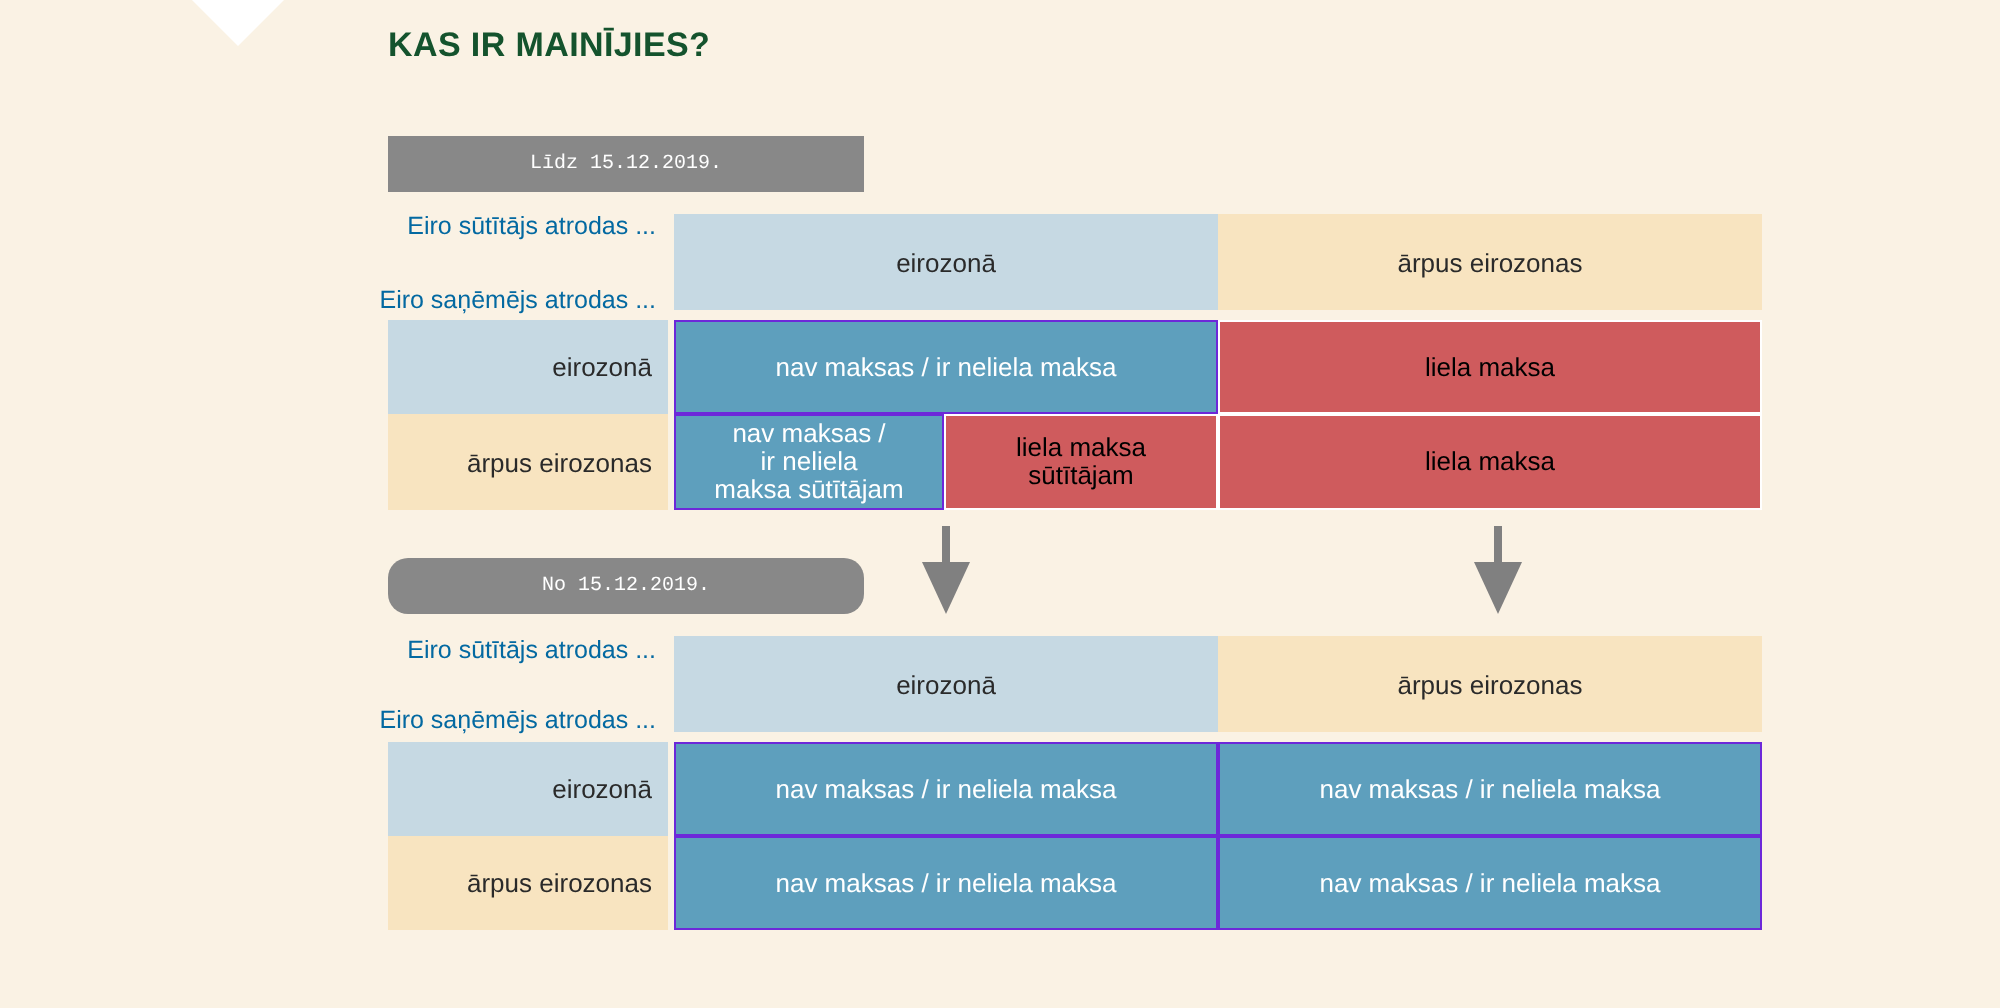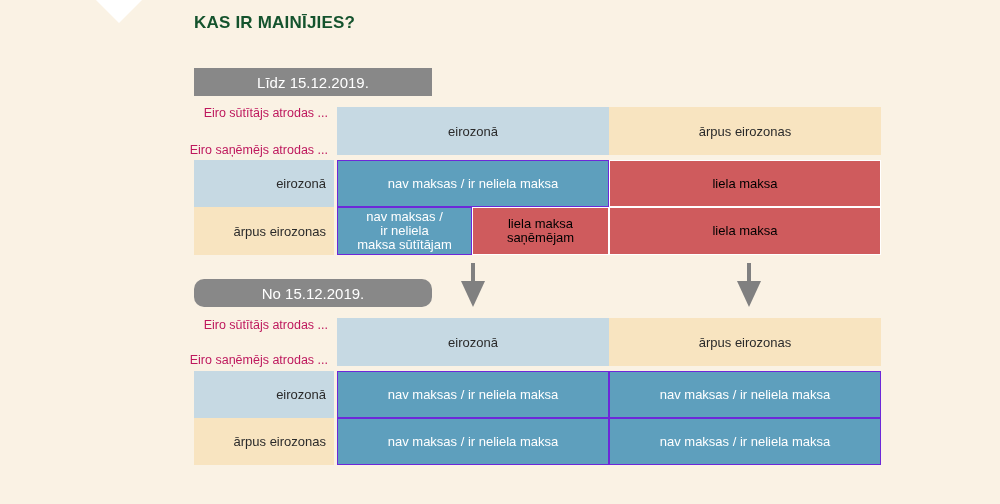--- a/index.html
+++ b/index.html
@@ -19,26 +19,26 @@
     }
     .page-title {
       position: absolute; left: 194px; top: 13px;
       font-size: 17px; font-weight: bold; letter-spacing: 0.2px;
       color: #14532d;
       font-family: "Liberation Sans", sans-serif;
     }
     .period-badge {
       position: absolute; left: 194px; width: 238px; height: 28px;
       background: #888888; color: #ffffff;
-      font-size: 15px; display: flex; align-items: center; justify-content: center;
-      font-family: Liberation Sans, sans-serif;
+      font-size: 10px; display: flex; align-items: center; justify-content: center;
+      font-family: Liberation Mono, monospace;
     }
     .axis-label {
       position: absolute; width: 140px; text-align: right;
-      font-size: 12.5px; color: #be185d;
+      font-size: 12.5px; color: #0369a1;
       font-family: "Liberation Sans", sans-serif;
       white-space: nowrap;
     }
     .block {
       position: absolute; display: flex; align-items: center; justify-content: center;
       text-align: center;
       font-family: "Liberation Sans", sans-serif;
     }
     .hdr-blue { background: #c6d9e3; color: #2a2a2a; font-size: 13px; }
     .hdr-beige { background: #f8e4c0; color: #2a2a2a; font-size: 13px; }
@@ -68,21 +68,21 @@
   <div class="block cell-low" style="left:337px; top:160px; width:272px; height:47px;">nav maksas / ir neliela maksa</div>
   <div class="block cell-high" style="left:609px; top:160px; width:272px; height:47px;">liela maksa</div>
 
   <div class="block cell-low" style="left:337px; top:207px; width:135px; height:48px; flex-direction:column;">
     <span>nav maksas /</span>
     <span>ir neliela</span>
     <span>maksa sūtītājam</span>
   </div>
   <div class="block cell-high" style="left:472px; top:207px; width:137px; height:48px; flex-direction:column;">
     <span>liela maksa</span>
-    <span>saņēmējam</span>
+    <span>sūtītājam</span>
   </div>
   <div class="block cell-high" style="left:609px; top:207px; width:272px; height:48px;">liela maksa</div>
 </div>
 
 <svg class="arrow" style="left:461px; top:263px;" viewBox="0 0 24 44">
   <rect x="10" y="0" width="4" height="22" fill="#808080"></rect>
   <polygon points="0,18 24,18 12,44" fill="#808080"></polygon>
 </svg>
 <svg class="arrow" style="left:737px; top:263px;" viewBox="0 0 24 44">
   <rect x="10" y="0" width="4" height="22" fill="#808080"></rect>

